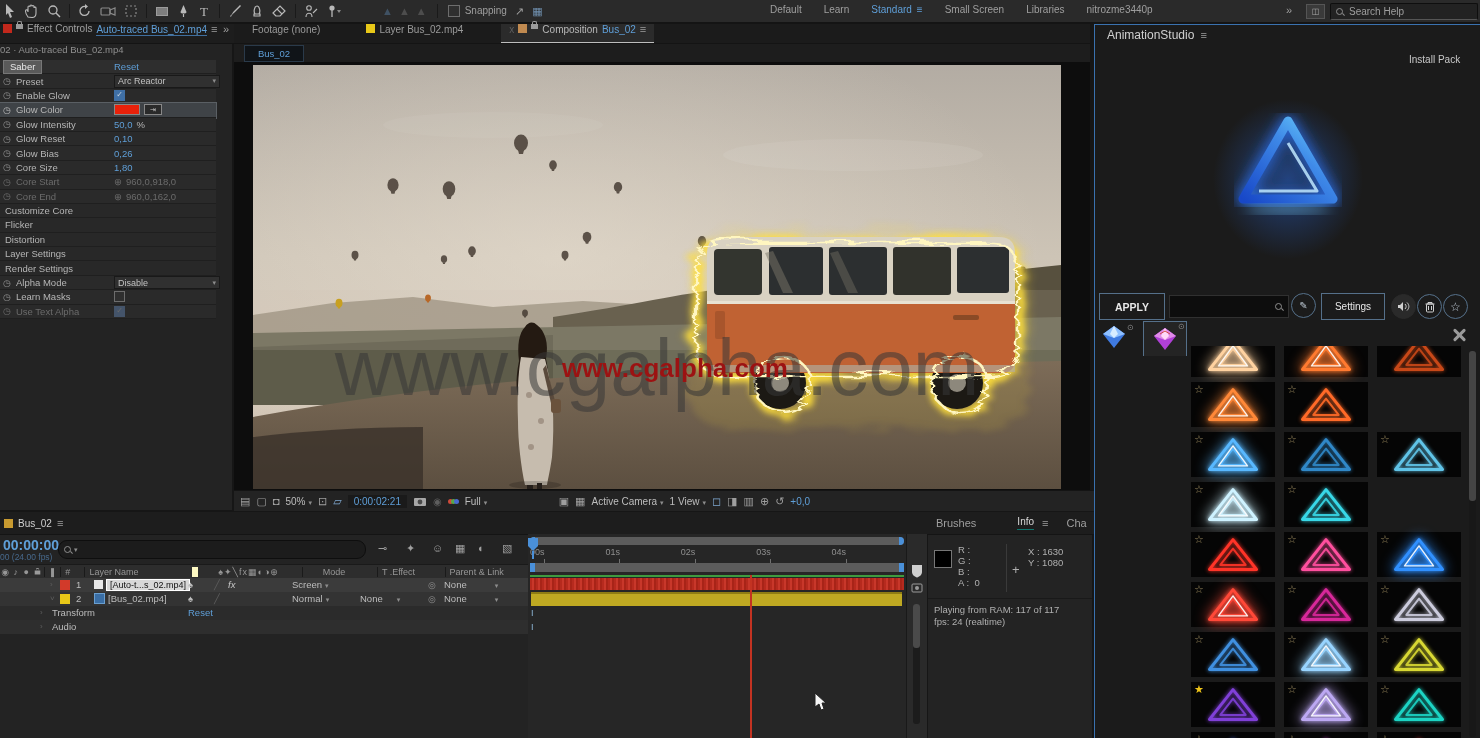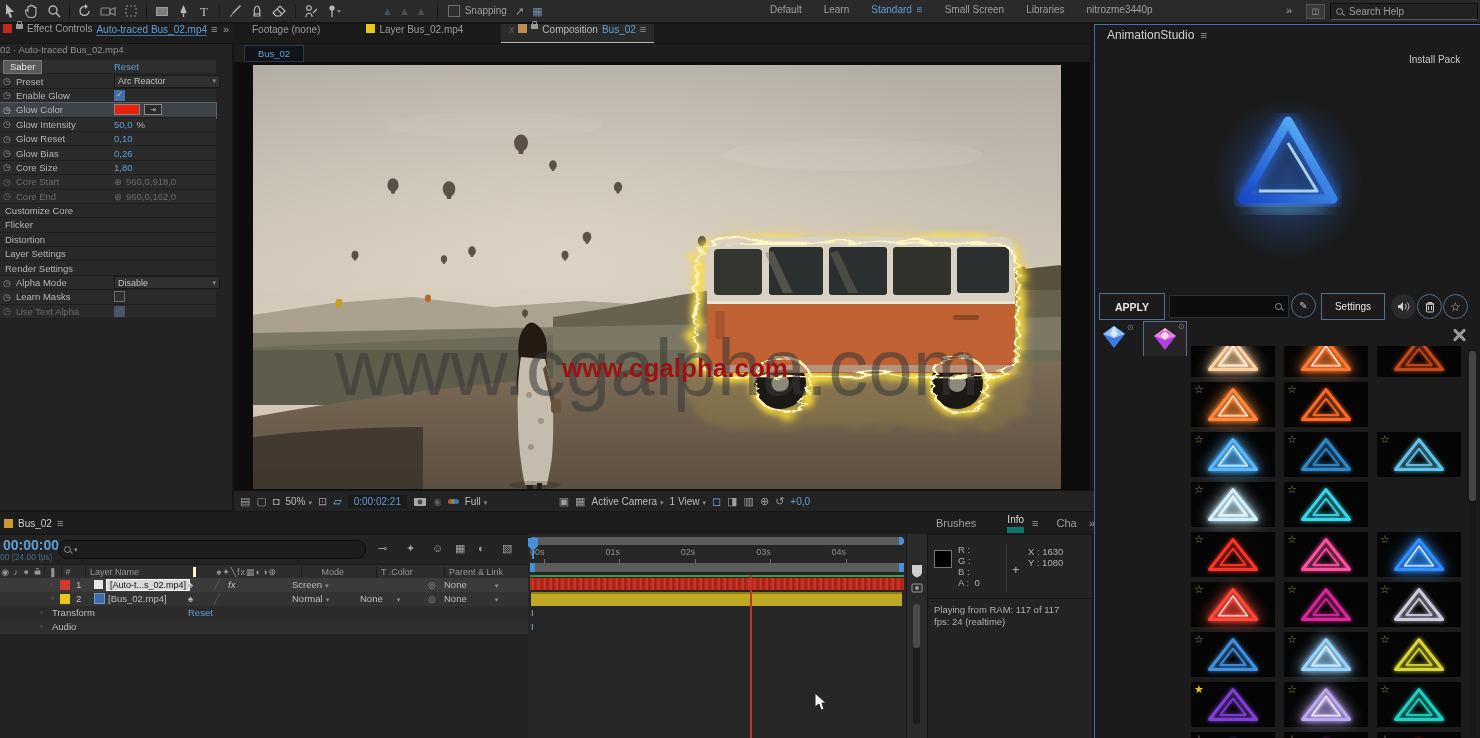--- a/index.html
+++ b/index.html
@@ -463,23 +463,23 @@
     <span class="abs g" style="left:502px;top:31px">▧</span>
 
     <div class="abs" style="left:0;top:52px;width:528px;height:14px;background:#2d2d2d;border-top:1px solid #1a1a1a;border-bottom:1px solid #1a1a1a;display:flex;align-items:center">
       <span class="tl-hdr" style="width:12px;text-align:center">◉</span>
       <span class="tl-hdr" style="width:12px;text-align:center">♪</span>
       <span class="tl-hdr" style="width:12px;text-align:center">●</span>
       <span class="tl-hdr" style="width:14px;text-align:center"><span class="mini-lock" style="transform:scale(.8)"></span></span>
       <span class="tl-hdr" style="width:18px;text-align:center;border-left:1px solid #1a1a1a">❚</span>
       <span class="tl-hdr" style="width:22px;border-left:1px solid #1a1a1a;padding-left:4px">#</span>
       <span class="tl-hdr" style="width:118px;border-left:1px solid #1a1a1a;padding-left:4px">Layer Name</span>
-      <span class="tl-hdr" style="width:96px;border-left:3px solid #fef9c3;padding-left:20px;letter-spacing:1px">♠✦╲fx▦◐◑⊕</span>
+      <span class="tl-hdr" style="width:96px;border-left:6px solid #fef9c3;padding-left:20px;letter-spacing:1px">♠✦╲fx▦◐◑⊕</span>
       <span class="tl-hdr" style="width:62px;border-left:1px solid #1a1a1a;padding-left:20px">Mode</span>
-      <span class="tl-hdr" style="width:72px;border-left:1px solid #1a1a1a;padding-left:4px">T   .Color</span>
+      <span class="tl-hdr" style="width:72px;border-left:1px solid #1a1a1a;padding-left:4px">T   .Effect</span>
       <span class="tl-hdr" style="width:90px;border-left:1px solid #1a1a1a;padding-left:4px">Parent &amp; Link</span>
     </div>
 
     <div class="tl-row" style="top:66px;background:#3b3b3b">
       <span style="width:50px"></span>
       <span class="gd" style="width:10px;font-size:8px">›</span>
       <span class="chip" style="width: 10px; height: 10px; background: rgb(210, 58, 42);"></span>
       <span style="width:18px;padding-left:6px">1</span>
       <span style="width:9px;height:9px;background:#e8e8e8;margin-right:3px"></span>
       <span style="background:#d8d8d8;color:#111;padding:0 3px;border:1px solid #fff;font-size:9px">[Auto-t...s_02.mp4]</span>
@@ -561,21 +561,21 @@
         </svg>
       <div class="abs" style="left:6px;top:70px;width:7px;height:120px;background:#1c1c1c;border-radius:3px">
         <div style="width:7px;height:44px;background:#4a4a4a;border-radius:3px"></div>
       </div>
     </div>
   </div>
 
   <div class="panel" style="left:928px;top:512px;width:164px;height:226px">
     <div style="position:absolute;left:0;top:0;width:100%;height:22px;background:#1d1d1d;border-bottom:1px solid #141414;display:flex;align-items:center;gap:8px;padding-left:8px;font-size:10px">
       <span class="g">Brushes</span>
-      <span style="color:#d8d8d8;border-bottom:6px solid #0f766e;padding-bottom:2px;margin-left:23px">Info</span>
+      <span style="color:#d8d8d8;border-bottom:1px solid #0f766e;padding-bottom:2px;margin-left:33px">Info</span>
       <span class="g">≡</span>
       <span class="g" style="margin-left:10px">Cha</span>
       <span class="g" style="margin-left:auto;margin-right:5px">»</span>
     </div>
     <div class="abs" style="left:6px;top:38px;width:16px;height:16px;background:#000;border:1px solid #777"></div>
     <div class="abs" style="left:30px;top:32px;font-size:9.5px;color:#b0b0b0;line-height:11px">
       <div><span>R :</span></div>
       <div><span>G :</span></div>
       <div><span>B :</span></div>
       <div><span>A :</span>&nbsp;&nbsp;<span>0</span></div>

